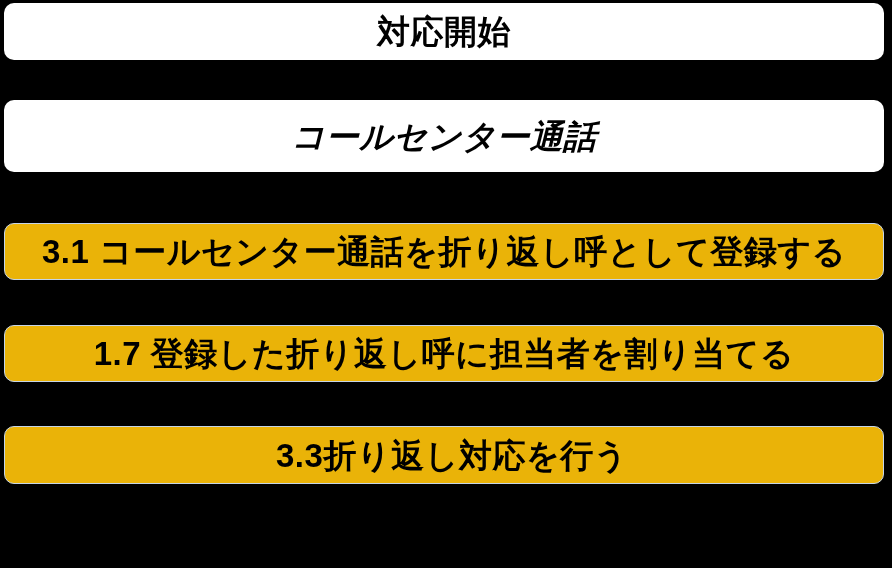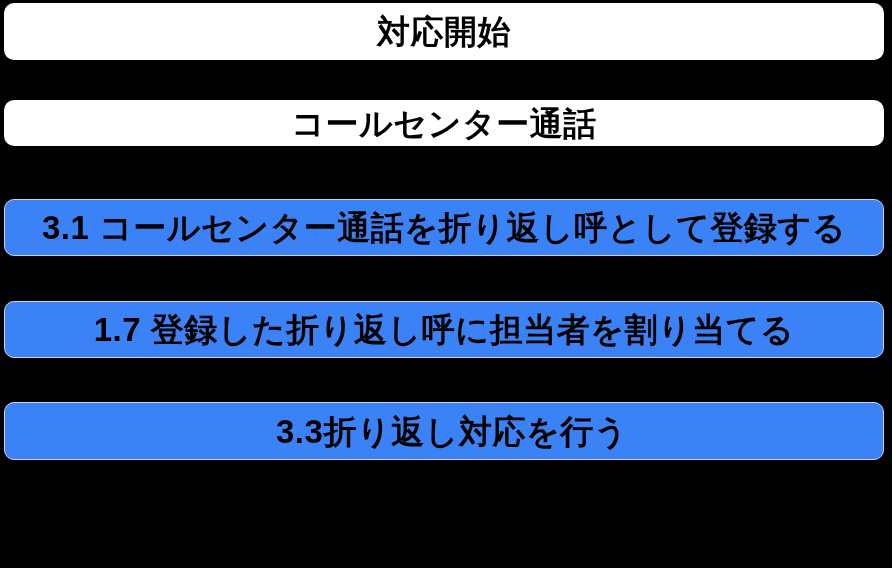--- a/index.html
+++ b/index.html
@@ -29,25 +29,26 @@
     font-size: 33px;
     line-height: 1;
     color: #000000;
     letter-spacing: 0.5px;
     white-space: nowrap;
   }
   .node.white {
     background: #ffffff;
   }
   .node.blue {
-    background: #3b82f6;
+    background: #eab308;
     border: 1px solid #c6d5e7;
+    margin-top: 24px;
   }
   .n1 { top: 3px;   height: 57px; }
-  .n2 { top: 100px; height: 46px; }
+  .n2 { top: 100px; height: 72px; font-style: italic; }
   .n3 { top: 199px; height: 57px; }
   .n4 { top: 301px; height: 57px; }
   .n5 { top: 402px; height: 58px; padding-left: 16px; }
   .n6 { top: 502px; height: 60px; }
 </style>
 </head>
 <body>
 
 <div class="canvas">
 

